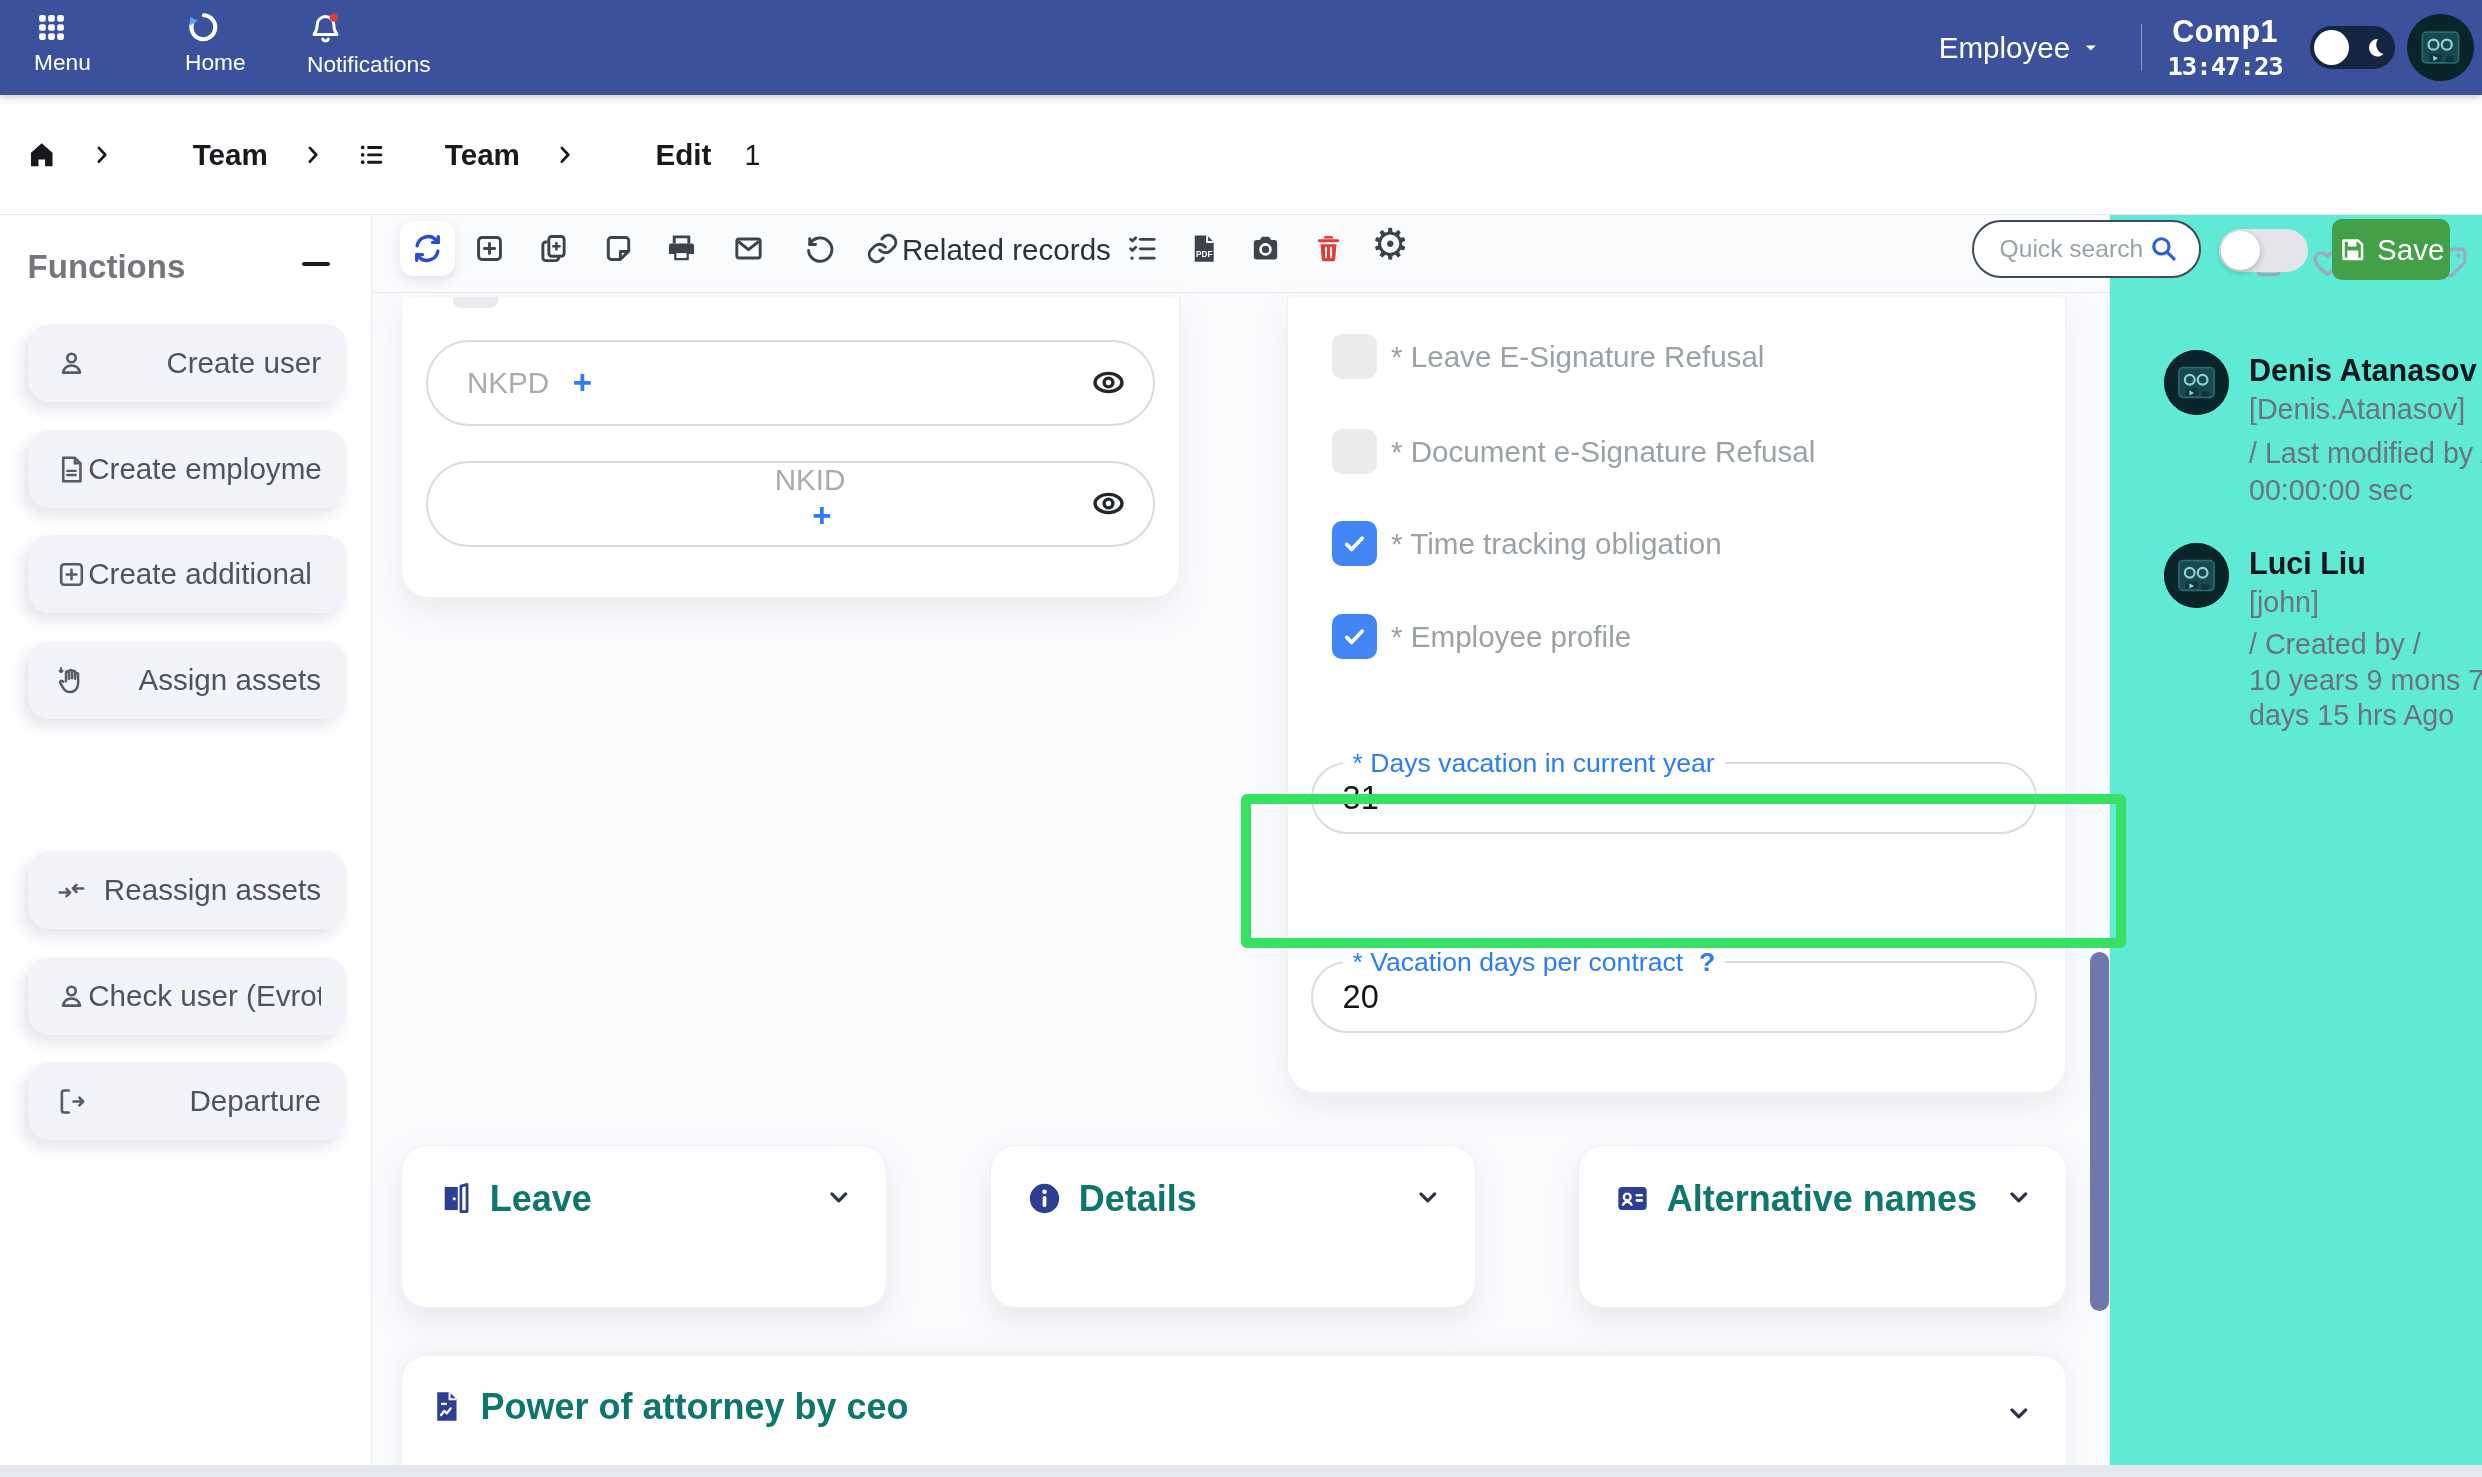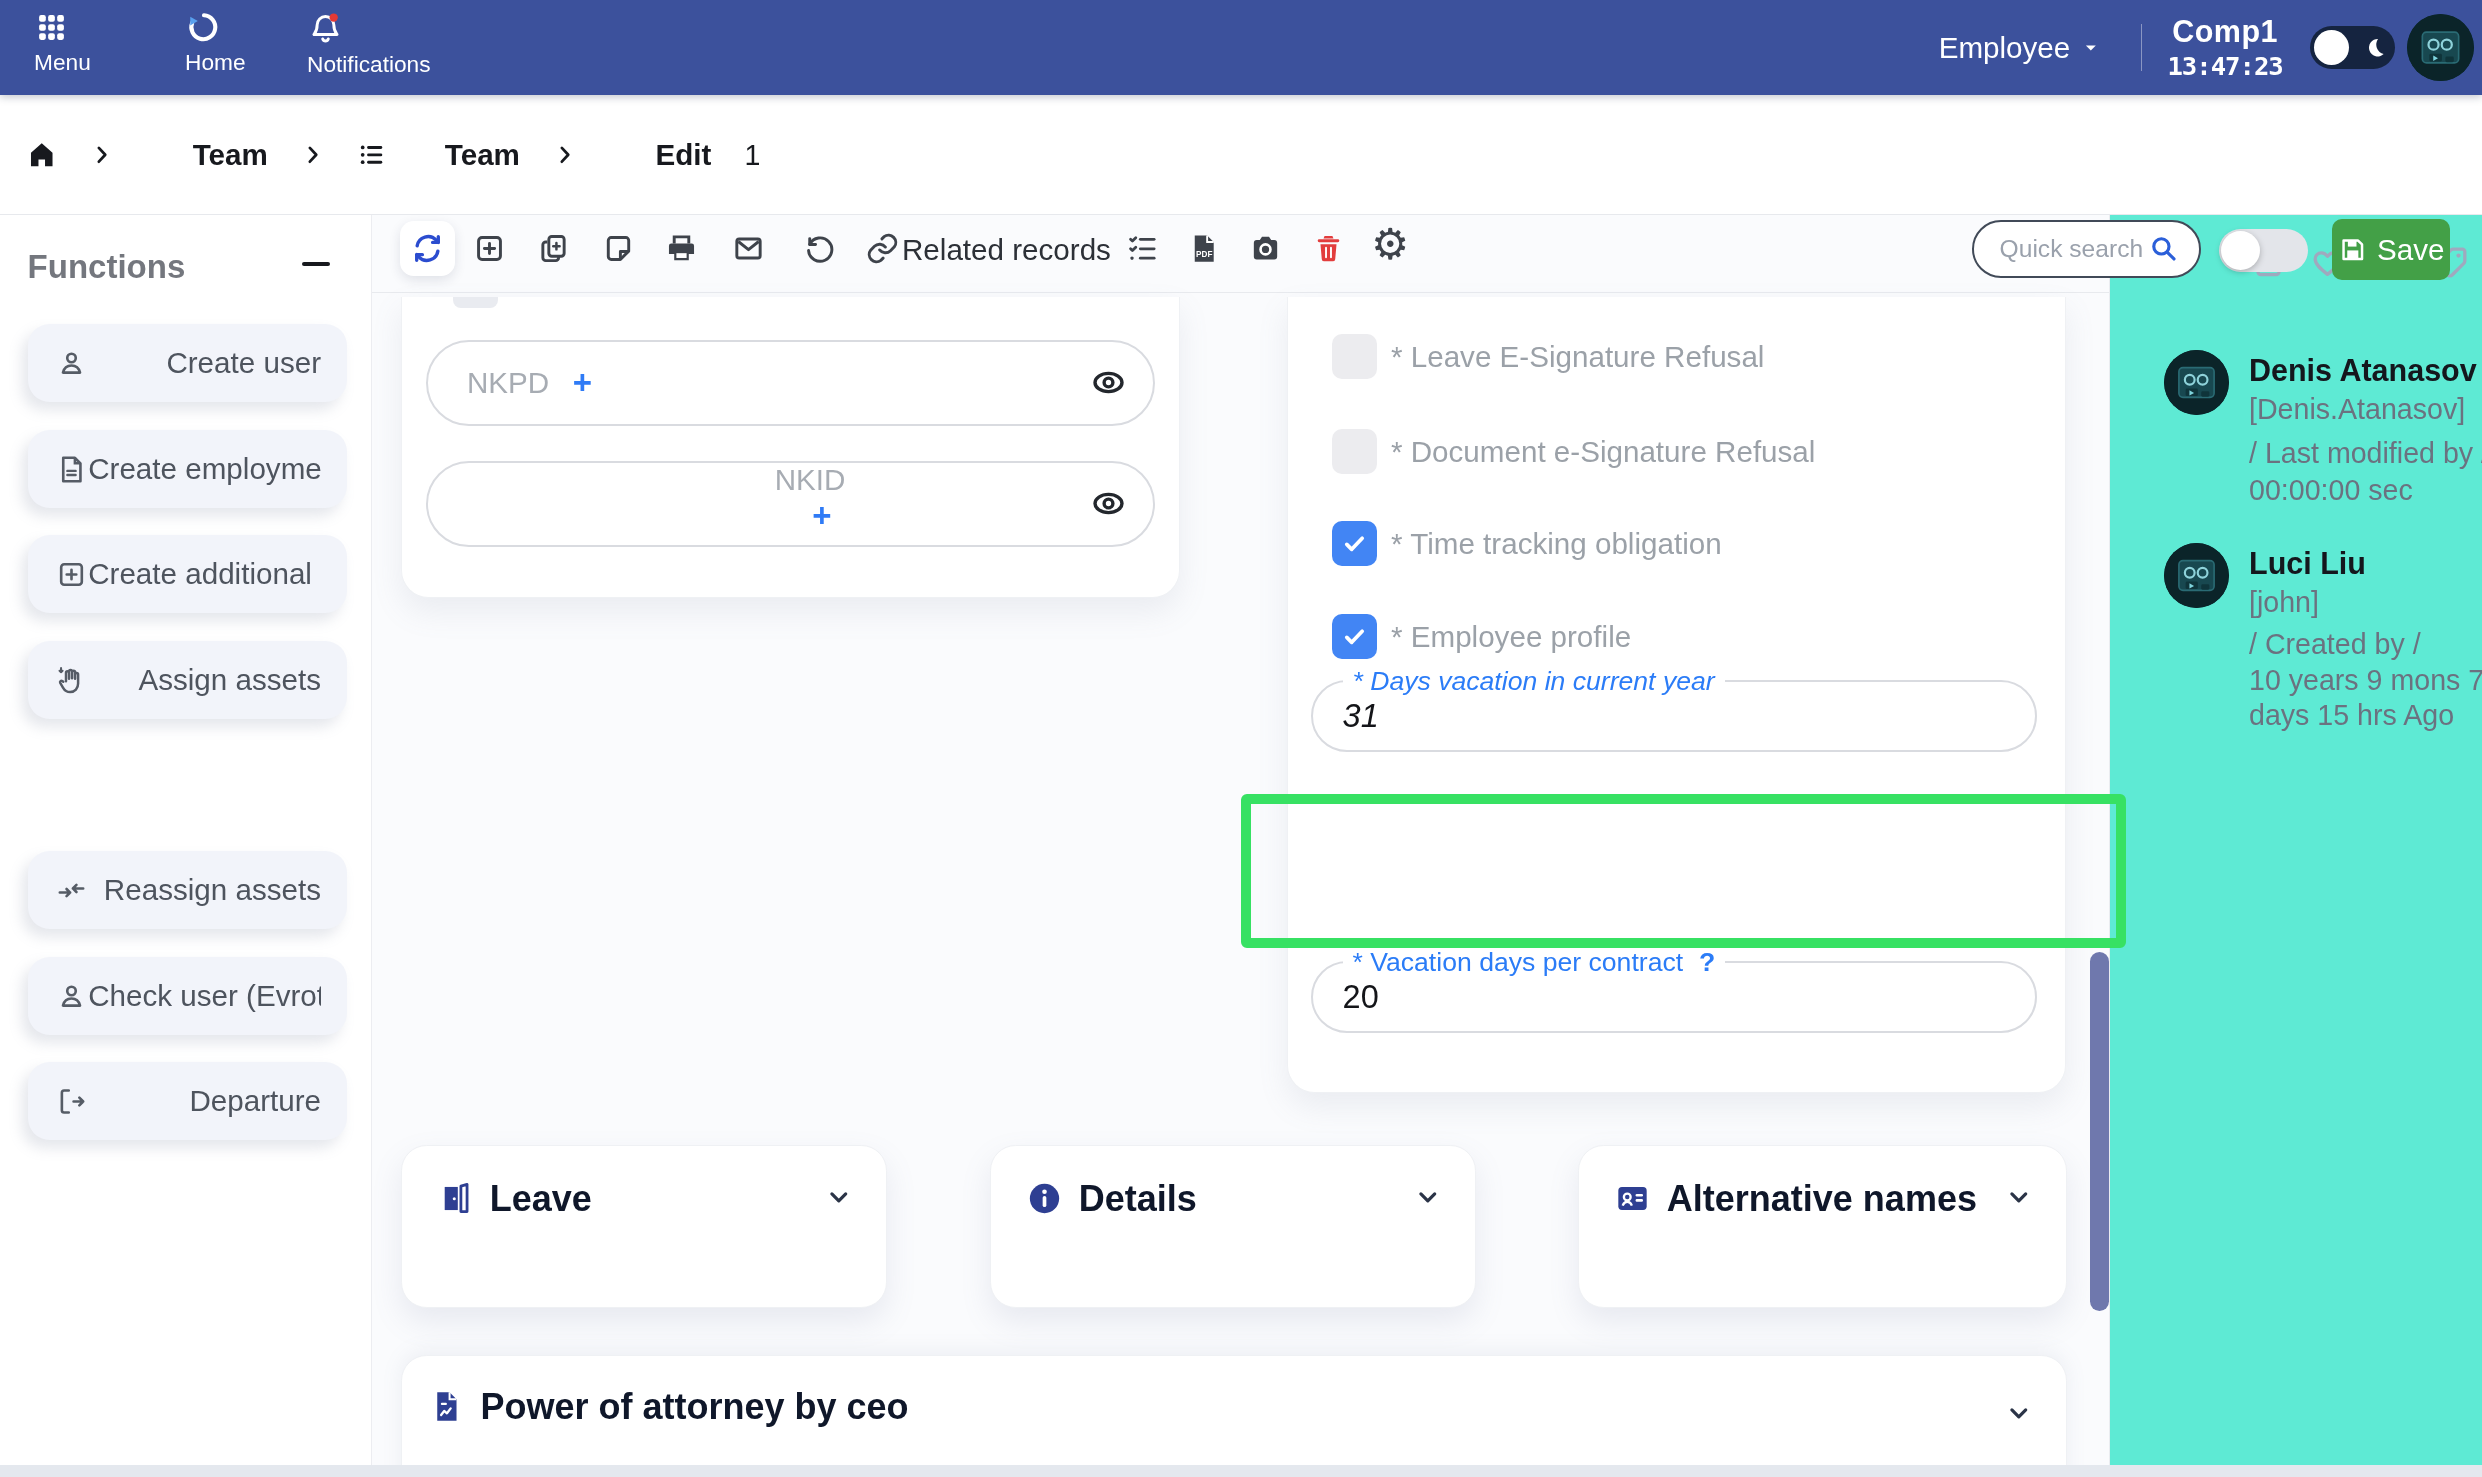--- a/index.html
+++ b/index.html
@@ -68,21 +68,21 @@
 
   .ofield { position:absolute; left:1311px; width:726px; border:2px solid #d9dbe0; border-radius:39px; background:#fff; display:flex; align-items:center; padding-left:29.6px; }
   .oflabel { position:absolute; top:-15.8px; left:29.6px; background:#fff; padding:0 9.9px; font-size:26.6px; font-weight:500; color:#2b7cf7; white-space:nowrap; display:flex; gap:15.8px; }
   .ofvalue { font-size:32.5px; color:#141519; }
 
   #green-box { position:absolute; left:1241px; top:794px; width:885px; height:154px; border:10.8px solid #37e163; border-radius:5.9px; z-index:30; }
   #purple-scroll { position:absolute; left:2090px; top:952px; width:18.7px; height:359px; border-radius:9.9px; background:#6f78ad; z-index:10; }
 
   .section-card { position:absolute; top:1145px; height:163px; background:#fff; border:1px solid #eff1f4; border-radius:25.6px; box-shadow:0 13.8px 29.6px rgba(120,130,160,.14); }
   .sec-head { position:absolute; left:35px; top:31.5px; display:flex; align-items:center; gap:15.8px; }
-  .sec-label { font-size:36px; font-weight:600; color:#0f172a; white-space:nowrap; }
+  .sec-label { font-size:36px; font-weight:600; color:#0f766e; white-space:nowrap; }
   .sec-chev { position:absolute; right:33px; top:37px; width:27.6px; height:27.6px; color:#2b3447; }
 
   #power-card { position:absolute; left:401px; top:1355px; width:1666px; height:138px; background:#fff; border:1px solid #eff1f4; border-radius:25.6px 25.6px 0 0; box-shadow:0 -3.9px 19.7px rgba(120,130,160,.10); }
 
   
   #rightpanel { position:absolute; left:2109px; top:215px; width:373px; height:1263px; background:#5eead4; border-left:1px solid #eaecf0; }
   .rp-minus { position:absolute; left:45px; top:45px; width:27.6px; height:3.9px; background:#5d6575; border-radius:2px; }
   .rp-ic { position:absolute; top:27.6px; width:39px; height:39px; color:#9fa9be; }
   .entry-name { position:absolute; left:139px; font-size:30.5px; font-weight:700; color:#14171d; white-space:nowrap; }
   .entry-sub { position:absolute; left:139px; font-size:28.6px; color:#6b7280; white-space:nowrap; }
@@ -368,21 +368,21 @@
   </div>
   <div class="chk-label" style="top:521px;">* Time tracking obligation</div>
 
   <div class="chk-box checked" style="top:614px;">
     <svg width="29.6" height="29.6" viewBox="0 0 24 24">
         <path d="M5.5 12.5l4 4 8.5-9" fill="none" stroke="#fff" stroke-width="3" stroke-linecap="round" stroke-linejoin="round"></path>
       </svg>
   </div>
   <div class="chk-label" style="top:614px;">* Employee profile</div>
 
-  <div class="ofield" style="top:680px; height:72px;font-style:italic;">
+  <div class="ofield" style="top:762px; height:72px;">
     <span class="oflabel">* Days vacation in current year</span>
     <span class="ofvalue">31</span>
   </div>
   <div class="ofield" style="top:961px; height:72px;">
     <span class="oflabel">
         <span>* Vacation days per contract</span>
         <span style="font-weight:700;">?</span>
       </span>
     <span class="ofvalue">20</span>
   </div>

